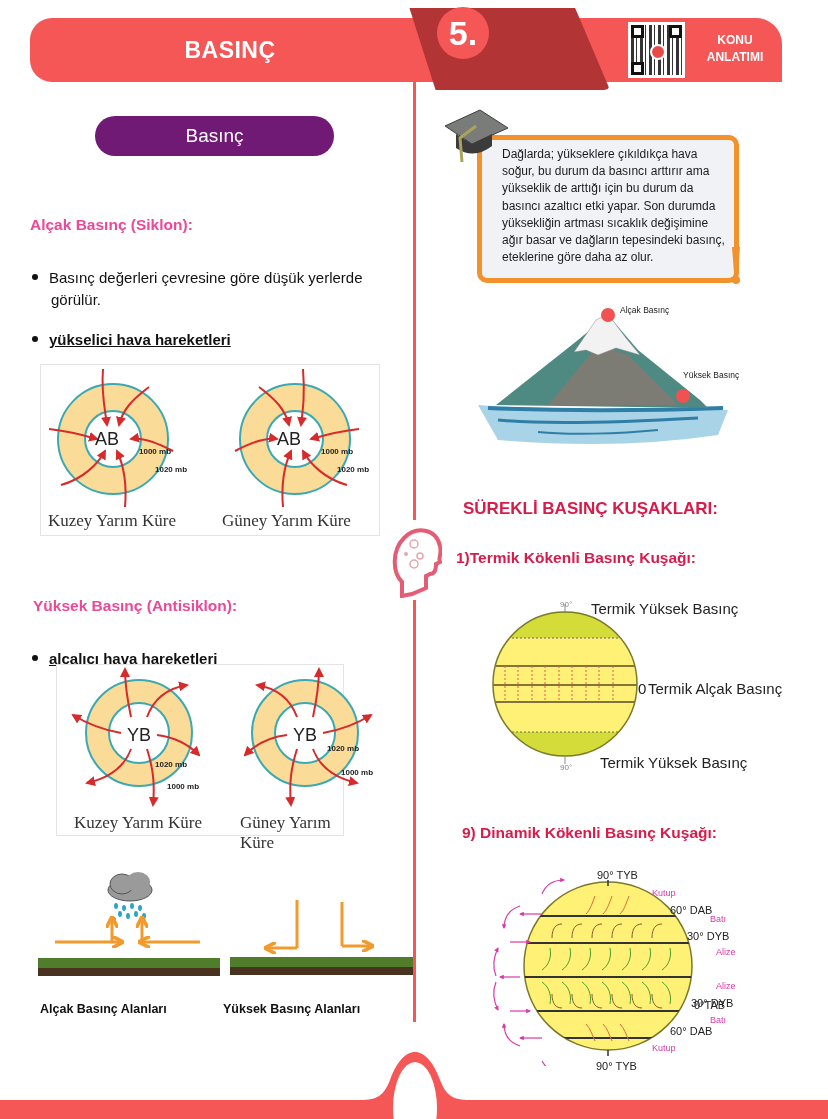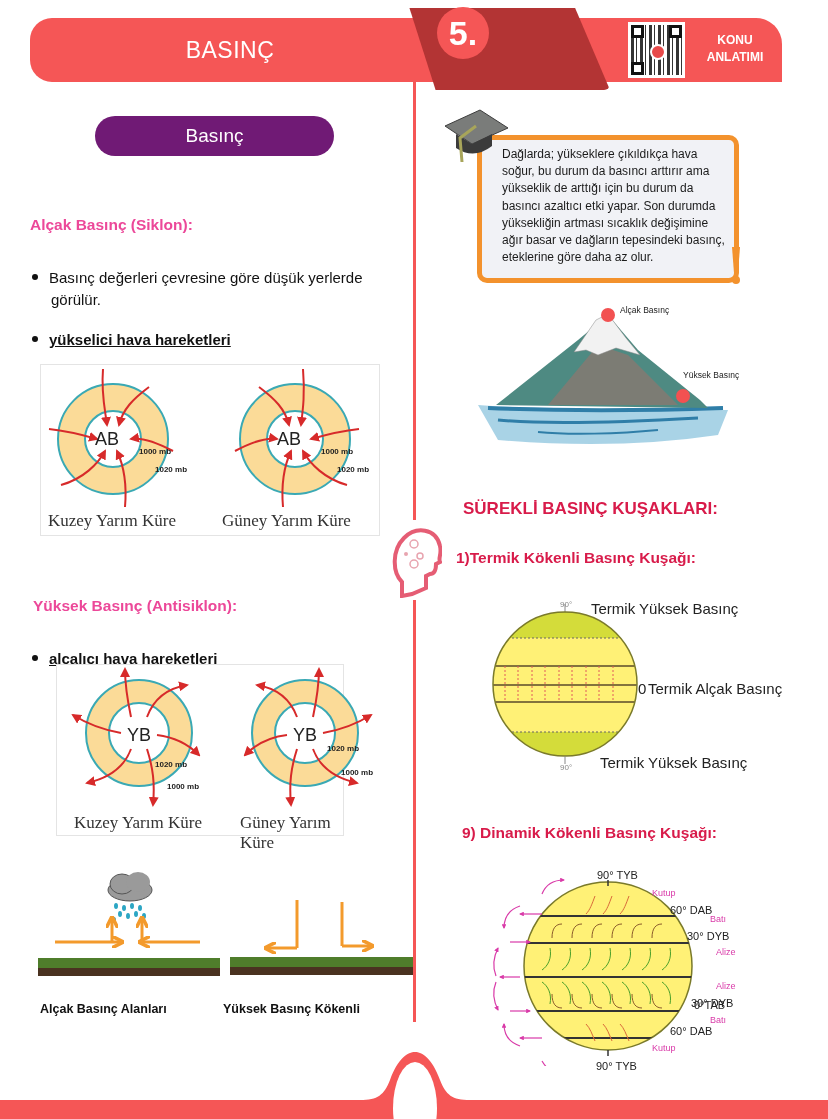--- a/index.html
+++ b/index.html
@@ -1,21 +1,21 @@
 <!DOCTYPE html>
 <html><head>
 <meta charset="utf-8">
 <style>
   * { box-sizing: border-box; margin: 0; padding: 0; }
   html, body { width: 828px; height: 1119px; background: #ffffff; overflow: hidden; }
   body { position: relative; font-family: "Liberation Sans", "DejaVu Sans", sans-serif; color: #1a1a1a; }
 
   
   .hdr-left { position: absolute; left: 30px; top: 18px; width: 420px; height: 64px; background: #f55656; border-radius: 22px 0 0 22px; }
-  .hdr-title { position: absolute; left: 0; top: 0; width: 400px; height: 64px; display: flex; align-items: center; justify-content: center; color: #fff; font-weight: 400; font-size: 23px; letter-spacing: 0.5px; }
+  .hdr-title { position: absolute; left: 0; top: 0; width: 400px; height: 64px; display: flex; align-items: center; justify-content: center; color: #fff; font-weight: 700; font-size: 23px; letter-spacing: 0.5px; }
   .hdr-right { position: absolute; left: 560px; top: 18px; width: 222px; height: 64px; background: #f55656; border-radius: 0 26px 0 0; }
   .hdr-tab { position: absolute; left: 392px; top: 8px; width: 218px; height: 82px; background: #b33434; clip-path: polygon(8% 0, 84% 0, 100% 100%, 20% 100%); border-radius: 6px; }
   .hdr-num { position: absolute; left: 437px; top: 7px; width: 52px; height: 52px; border-radius: 50%; background: #f55656; color: #fff; font-weight: 700; font-size: 34px; display: flex; align-items: center; justify-content: center; }
   .qr { position: absolute; left: 628px; top: 22px; width: 57px; height: 56px; background: #fff; padding: 3px; }
   .qr-inner { width: 100%; height: 100%; background:
       repeating-linear-gradient(90deg, #111 0 3px, #fff 3px 5px, #111 5px 6px, #fff 6px 9px),
       #fff; opacity: .85; position: relative; }
   .qr-inner::after { content: ""; position: absolute; left: 19px; top: 19px; width: 12px; height: 12px; border-radius: 50%; background: #e42b2b; border: 2px solid #fff; }
   .qr-corner { position: absolute; width: 13px; height: 13px; border: 3px solid #111; background: #fff; }
   .konu { position: absolute; left: 700px; top: 32px; width: 70px; color: #fff; font-weight: 700; font-size: 12px; line-height: 17px; text-align: center; }
@@ -199,21 +199,21 @@
 
   <path d="M267,30 L267,78" stroke="#f39a2c" stroke-width="3" fill="none"></path>
   <path d="M267,78 L238,78" stroke="#f39a2c" stroke-width="3" fill="none" marker-end="url(#arrO)"></path>
   <path d="M312,32 L312,76" stroke="#f39a2c" stroke-width="3" fill="none"></path>
   <path d="M312,76 L340,76" stroke="#f39a2c" stroke-width="3" fill="none" marker-end="url(#arrO)"></path>
 
   <rect x="200" y="87" width="183" height="10" fill="#4f7d2b"></rect>
   <rect x="200" y="97" width="183" height="8" fill="#4a3220"></rect>
 </svg>
 <div class="ground-caption" style="left:40px;top:1002px;">Alçak Basınç Alanları</div>
-<div class="ground-caption" style="left:223px;top:1002px;">Yüksek Basınç Kökenli</div>
+<div class="ground-caption" style="left:223px;top:1002px;">Yüksek Basınç Alanları</div>
 
 <div class="note-box"></div>
 <svg style="position:absolute;left:440px;top:104px;" width="70" height="62">
   <polygon points="5,22 40,6 68,24 32,40" fill="#7a7c7a" stroke="#3d3d3d" stroke-width="1"></polygon>
   <path d="M16,30 L16,44 Q34,56 52,42 L52,30 L32,40 z" fill="#3b3b3b"></path>
   <path d="M36,22 L20,34 L22,58" stroke="#a8a55a" stroke-width="3" fill="none"></path>
 </svg>
 <div class="note-text">Dağlarda; yükseklere çıkıldıkça hava soğur, bu durum da basıncı arttırır ama yükseklik de arttığı için bu durum da basıncı azaltıcı etki yapar. Son durumda yüksekliğin artması sıcaklık değişimine ağır basar ve dağların tepesindeki basınç, eteklerine göre daha az olur.</div>
 <svg class="exclaim" viewBox="0 0 14 40">
   <path d="M3,2 L11,2 L9,28 L5,28 z" fill="#f3922d"></path>

